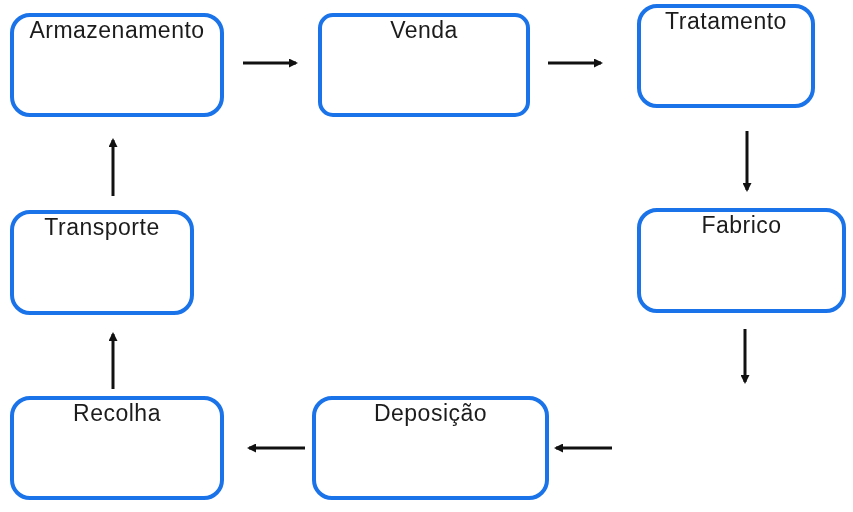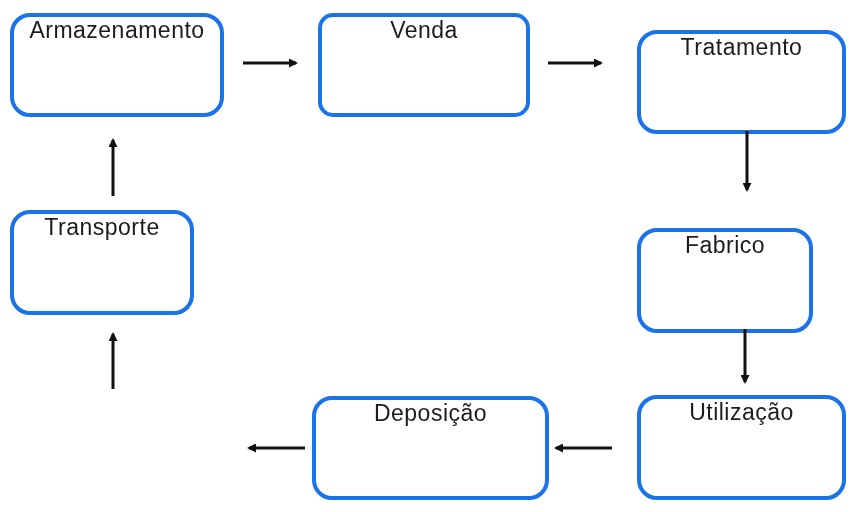--- a/index.html
+++ b/index.html
@@ -34,23 +34,23 @@
     position: absolute;
     left: 0;
     top: 0;
     width: 853px;
     height: 512px;
     pointer-events: none;
   }
   
   #n-armazenamento { left: 10px;  top: 13px;  width: 214px; height: 104px; }
   #n-venda         { left: 318px; top: 13px;  width: 212px; height: 104px; border-radius: 15px; }
-  #n-tratamento    { left: 637px; top: 30px;  width: 209px; height: 104px; }
+  #n-tratamento    { left: 637px; top: 4px;  width: 178px; height: 104px; }
   #n-transporte    { left: 10px;  top: 210px; width: 184px; height: 105px; }
-  #n-fabrico       { left: 637px; top: 228px; width: 176px; height: 105px; }
+  #n-fabrico       { left: 637px; top: 208px; width: 209px; height: 105px; }
   #n-recolha       { left: 10px;  top: 396px; width: 214px; height: 104px; }
   #n-deposicao     { left: 312px; top: 396px; width: 237px; height: 104px; }
   #n-utilizacao    { left: 637px; top: 395px; width: 209px; height: 105px; }
 </style>
 </head>
 <body>
 
 <div id="canvas" style="--box_border: #1a73e8; --box_fill: #ffffff; --text: #1c1c1c; --arrow: #111111; --background: #ffffff;">
 
   <div class="node" id="n-armazenamento">
@@ -58,25 +58,25 @@
   </div>
   <div class="node" id="n-venda">
     <span>Venda</span>
   </div>
   <div class="node" id="n-tratamento">
     <span>Tratamento</span>
   </div>
   <div class="node" id="n-fabrico">
     <span>Fabrico</span>
   </div>
-  <div class="node" id="n-utilizacao">
-    <span>Utilização</span>
-  </div>
   <div class="node" id="n-deposicao">
     <span>Deposição</span>
+  </div>
+  <div class="node" id="n-recolha">
+    <span>Recolha</span>
   </div>
   <div class="node" id="n-transporte">
     <span>Transporte</span>
   </div>
 
   <svg id="arrows" viewBox="0 0 853 512" xmlns="http://www.w3.org/2000/svg">
     <defs>
       <marker id="head" markerWidth="9" markerHeight="9" refX="7" refY="4.5" orient="auto" markerUnits="userSpaceOnUse">
         <path d="M0,0 L9,4.5 L0,9 Z" class="arrowhead" fill="#111111"></path>
       </marker>

